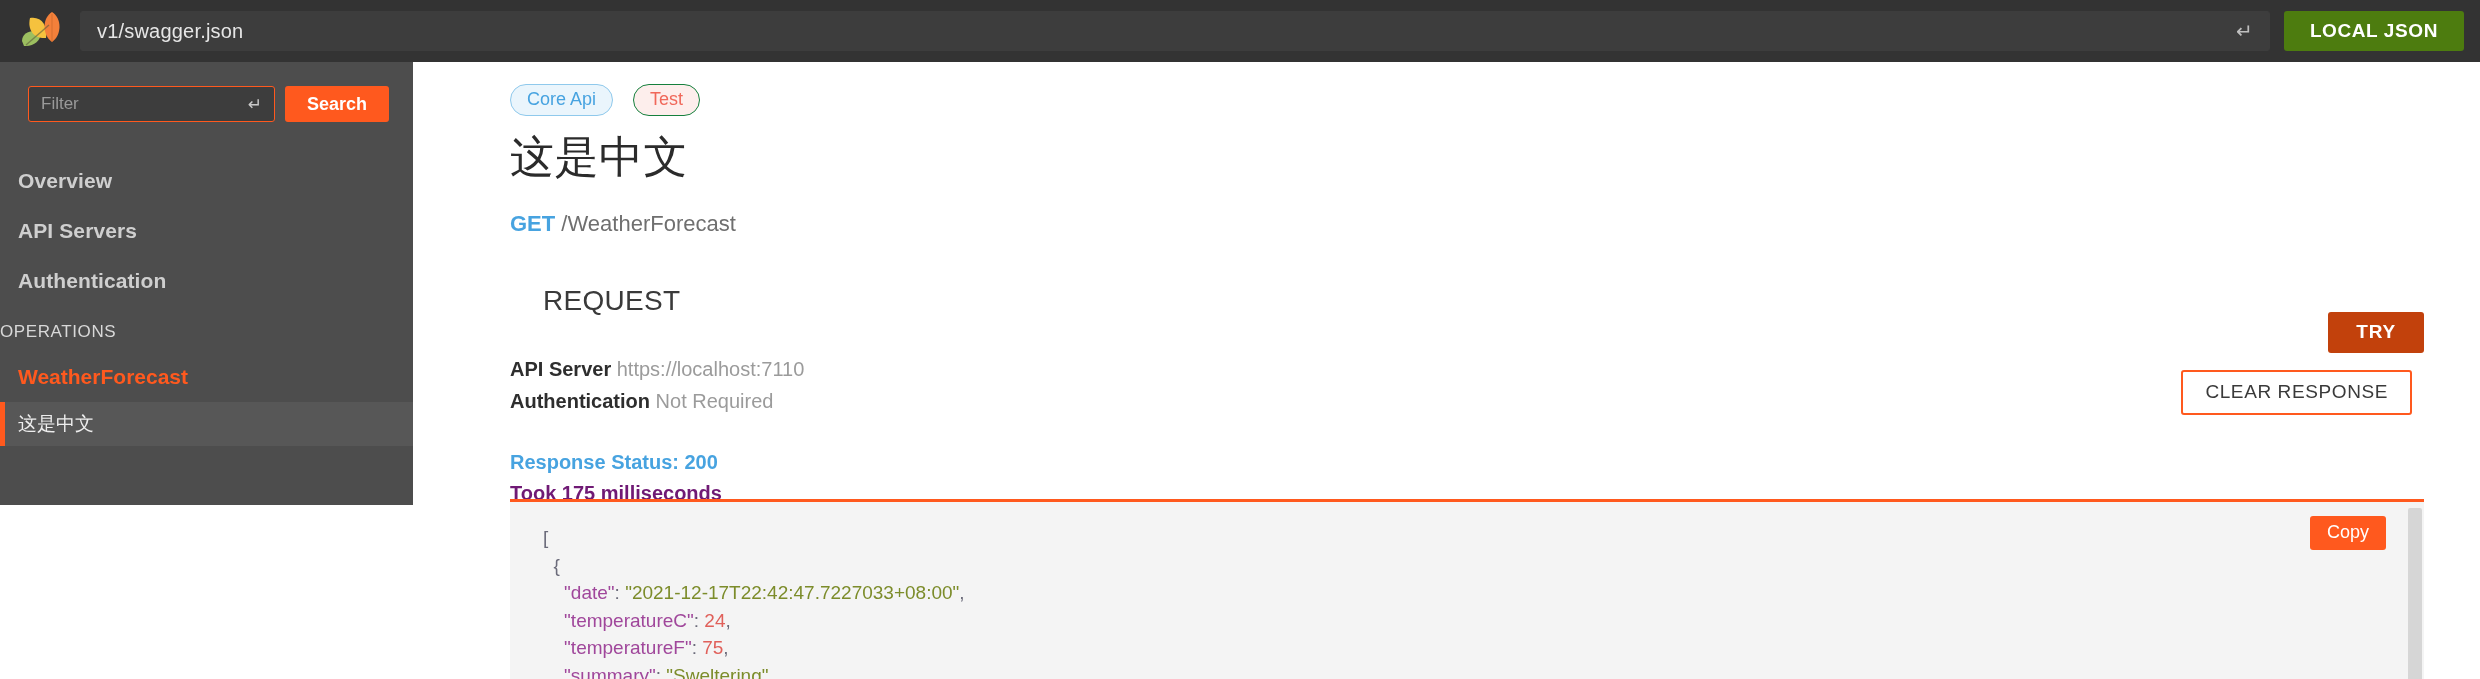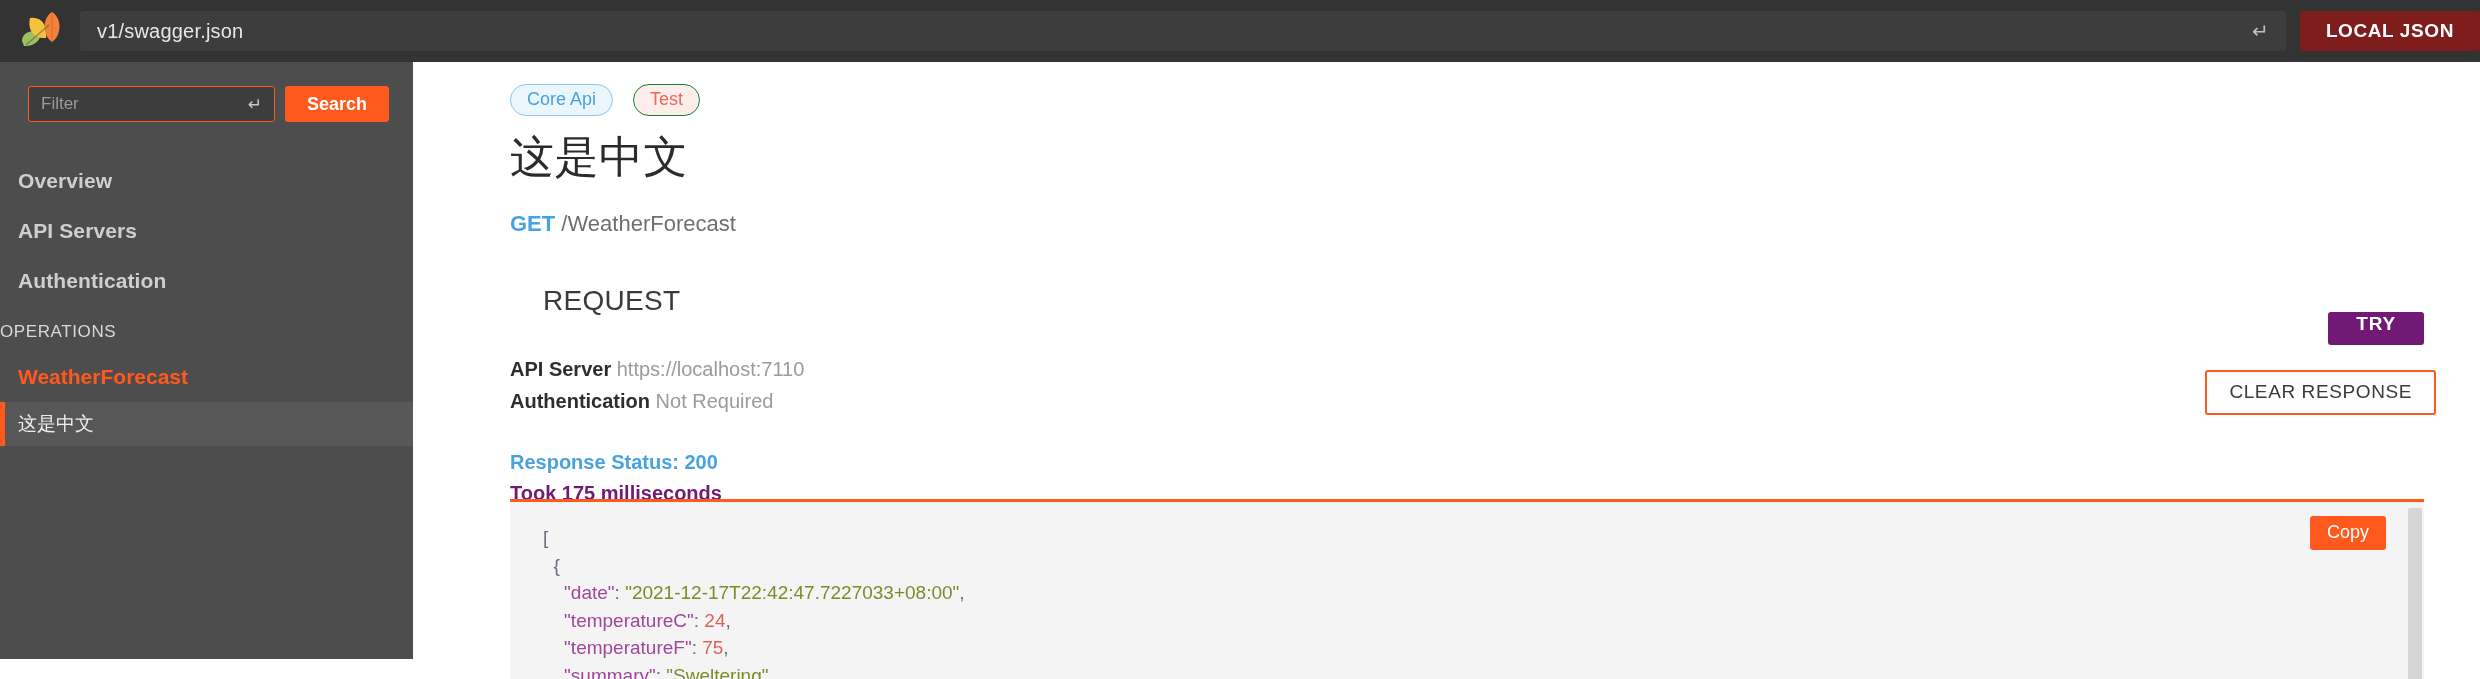--- a/index.html
+++ b/index.html
@@ -9,21 +9,21 @@
     background:#ffffff;
     font-family:"Liberation Sans", sans-serif;
     -webkit-font-smoothing:antialiased;
   }
 
   
   .topbar{
     position:absolute; left:0; top:0; width:2480px; height:62px;
     background:#333333;
     display:flex; align-items:center;
-    padding:0 0 0 16px;
+    padding:0 16px 0 16px;
     z-index:20;
   }
   .logo{ width:52px; height:46px; flex:0 0 52px; position:relative; }
   .urlbar{
     margin-left:12px;
     flex:1 1 auto;
     height:40px;
     background:#3d3d3d;
     border:1px solid #3d3d3d;
     border-radius:3px;
@@ -32,37 +32,37 @@
     color:#e6e6e6;
     font-size:20px;
     letter-spacing:.2px;
   }
   .urlbar .val{ flex:1 1 auto; }
   .urlbar .enter{ color:#d6d6d6; font-size:20px; opacity:.85; }
   .btn-localjson{
     flex:0 0 auto;
     margin-left:14px;
     height:40px;
-    background:#7f1d1d;
+    background:#4d7c0f;
     color:#ffffff;
     border:none;
     border-radius:3px;
     font-size:19px;
     font-weight:700;
     letter-spacing:.6px;
     padding:0 26px;
     display:flex; align-items:center;
     white-space:nowrap;
     font-family:"Liberation Sans", sans-serif;
     cursor:pointer;
   }
 
   
   .sidebar{
-    position:absolute; left:0; top:62px; width:413px; height:597px;
+    position:absolute; left:0; top:62px; width:413px; height:443px;
     background:#4d4d4d;
     overflow:hidden;
   }
   .filter-row{
     display:flex; align-items:center;
     padding:24px 24px 0 28px;
     gap:10px;
   }
   .filter-input{
     flex:1 1 auto;
@@ -225,29 +225,29 @@
     white-space:pre;
   }
   .t-punct{ color:#6b6b7a; }
   .t-key  { color:#a0479b; }
   .t-str  { color:#7c8c2a; }
   .t-num  { color:#e0605a; }
 
   
   .btn-try{
     position:absolute; right:56px; top:250px;
-    background:#701a75; color:#fff;
+    background:#c2410c; color:#fff;
     border:none; border-radius:3px;
     font-size:19px; font-weight:700; letter-spacing:.8px;
-    padding:1px 28px 10px;
+    padding:9px 28px 10px;
     font-family:"Liberation Sans", sans-serif;
     cursor:pointer;
   }
   .btn-clear{
-    position:absolute; right:44px; top:308px;
+    position:absolute; right:68px; top:308px;
     background:#ffffff; color:#3a3a3a;
     border:2px solid #ff591e; border-radius:3px;
     font-size:19px; letter-spacing:.6px;
     padding:9px 22px 10px;
     font-family:"Liberation Sans", sans-serif;
     cursor:pointer;
     white-space:nowrap;
   }
 </style>
 </head>

